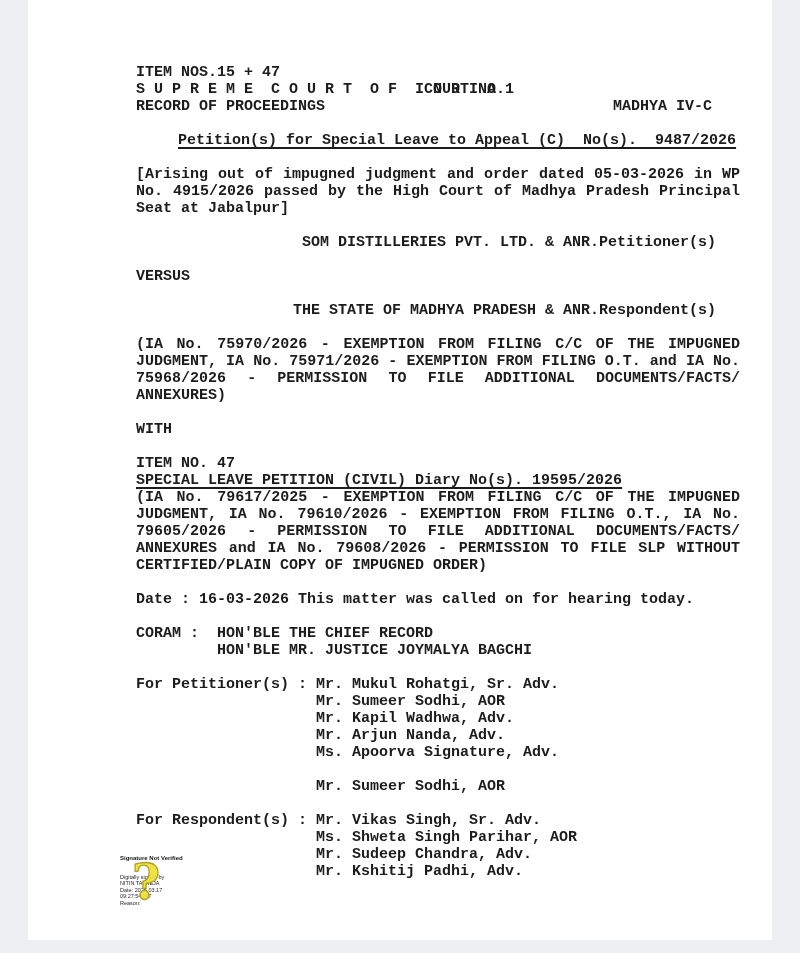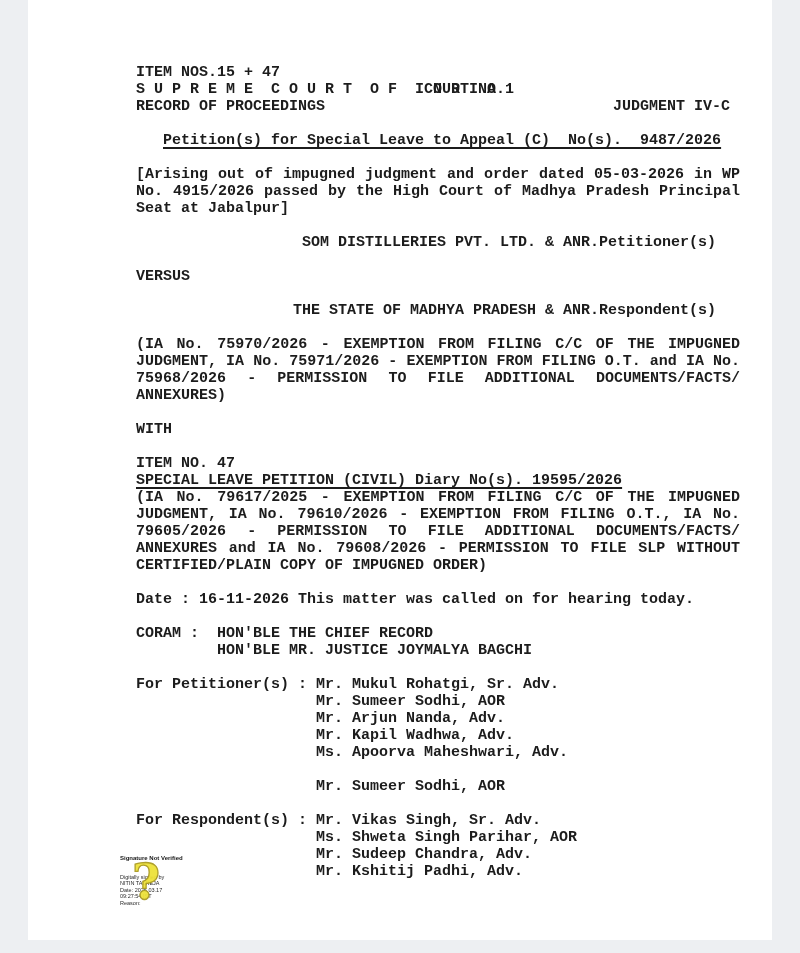--- a/index.html
+++ b/index.html
@@ -20,21 +20,21 @@
   }
   .line{
     white-space:pre;height:17px;line-height:17px;
   }
   .just{
     white-space:normal;text-align:justify;text-align-last:justify;
     overflow:hidden;
   }
   .center{text-align:left;}
   .ul{text-decoration:underline;text-decoration-thickness:1.5px;text-underline-offset:3px;}
-  .indent27{margin-left:27px;display:inline-block;font-family:Liberation Mono, monospace;}
+  .indent27{margin-left:42px;display:inline-block;font-family:Liberation Mono, monospace;}
   .hrow{position:relative;}
   .hrow .h1{position:absolute;left:0;}
   .hrow .h2{position:absolute;left:252px;margin-left:36px;}
   .hrow .h3{position:absolute;left:477px;}
   .prow{display:flex;justify-content:flex-end;width:580px;white-space:pre;}
   
   .stamp{
     position:absolute;left:92px;top:855px;width:110px;
     font-family:"Liberation Sans","DejaVu Sans",sans-serif;color:#2a2a2a;
   }
@@ -56,21 +56,21 @@
 </head>
 <body>
 
 <div class="page">
 
   <div class="content">
 
     <div class="line hrow">
       <span class="h1">ITEM NOS.15 + 47</span>
       <span class="h2">COURT NO.1</span>
-      <span class="h3">JUDGMENT IV-C</span>
+      <span class="h3">MADHYA IV-C</span>
     </div>
     <div class="line"></div>
 
     <div class="line center">S U P R E M E  C O U R T  O F  I N D I A</div>
     <div class="line center">RECORD OF PROCEEDINGS</div>
     <div class="line"></div>
 
     <div class="line"><span class="ul indent27">Petition(s) for Special Leave to Appeal (C)  No(s).  9487/2026</span></div>
     <div class="line"></div>
 
@@ -105,32 +105,32 @@
 
     <div class="line">ITEM NO. 47</div>
     <div class="line"><span class="ul">SPECIAL LEAVE PETITION (CIVIL) Diary No(s). 19595/2026</span></div>
     <div class="line just">(IA No. 79617/2025 - EXEMPTION FROM FILING C/C OF THE IMPUGNED</div>
     <div class="line just">JUDGMENT, IA No. 79610/2026 - EXEMPTION FROM FILING O.T., IA No.</div>
     <div class="line just">79605/2026 - PERMISSION TO FILE ADDITIONAL DOCUMENTS/FACTS/</div>
     <div class="line just">ANNEXURES and IA No. 79608/2026 - PERMISSION TO FILE SLP WITHOUT</div>
     <div class="line">CERTIFIED/PLAIN COPY OF IMPUGNED ORDER)</div>
     <div class="line"></div>
 
-    <div class="line">Date : 16-11-2026 This matter was called on for hearing today.</div>
+    <div class="line">Date : 16-03-2026 This matter was called on for hearing today.</div>
     <div class="line"></div>
 
     <div class="line">CORAM :  HON'BLE THE CHIEF RECORD</div>
     <div class="line">         HON'BLE MR. JUSTICE JOYMALYA BAGCHI</div>
     <div class="line"></div>
 
     <div class="line">For Petitioner(s) : Mr. Mukul Rohatgi, Sr. Adv.</div>
     <div class="line">                    Mr. Sumeer Sodhi, AOR</div>
+    <div class="line">                    Mr. Kapil Wadhwa, Adv.</div>
     <div class="line">                    Mr. Arjun Nanda, Adv.</div>
-    <div class="line">                    Mr. Kapil Wadhwa, Adv.</div>
-    <div class="line">                    Ms. Apoorva Maheshwari, Adv.</div>
+    <div class="line">                    Ms. Apoorva Signature, Adv.</div>
     <div class="line"></div>
 
     <div class="line">                    Mr. Sumeer Sodhi, AOR</div>
     <div class="line"></div>
 
     <div class="line">For Respondent(s) : Mr. Vikas Singh, Sr. Adv.</div>
     <div class="line">                    Ms. Shweta Singh Parihar, AOR</div>
     <div class="line">                    Mr. Sudeep Chandra, Adv.</div>
     <div class="line">                    Mr. Kshitij Padhi, Adv.</div>
 

